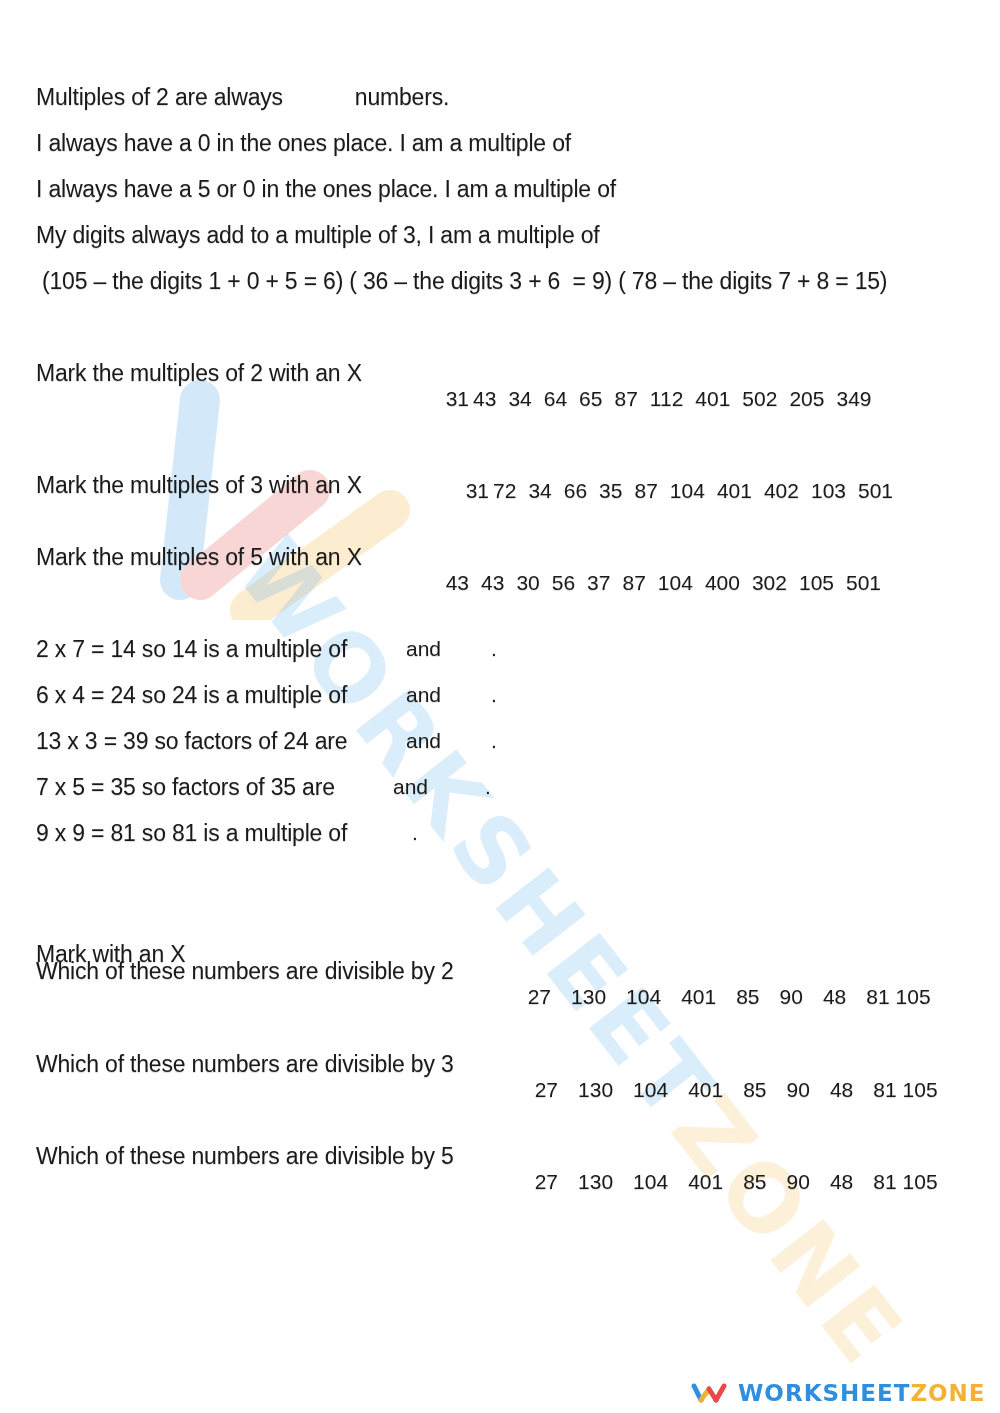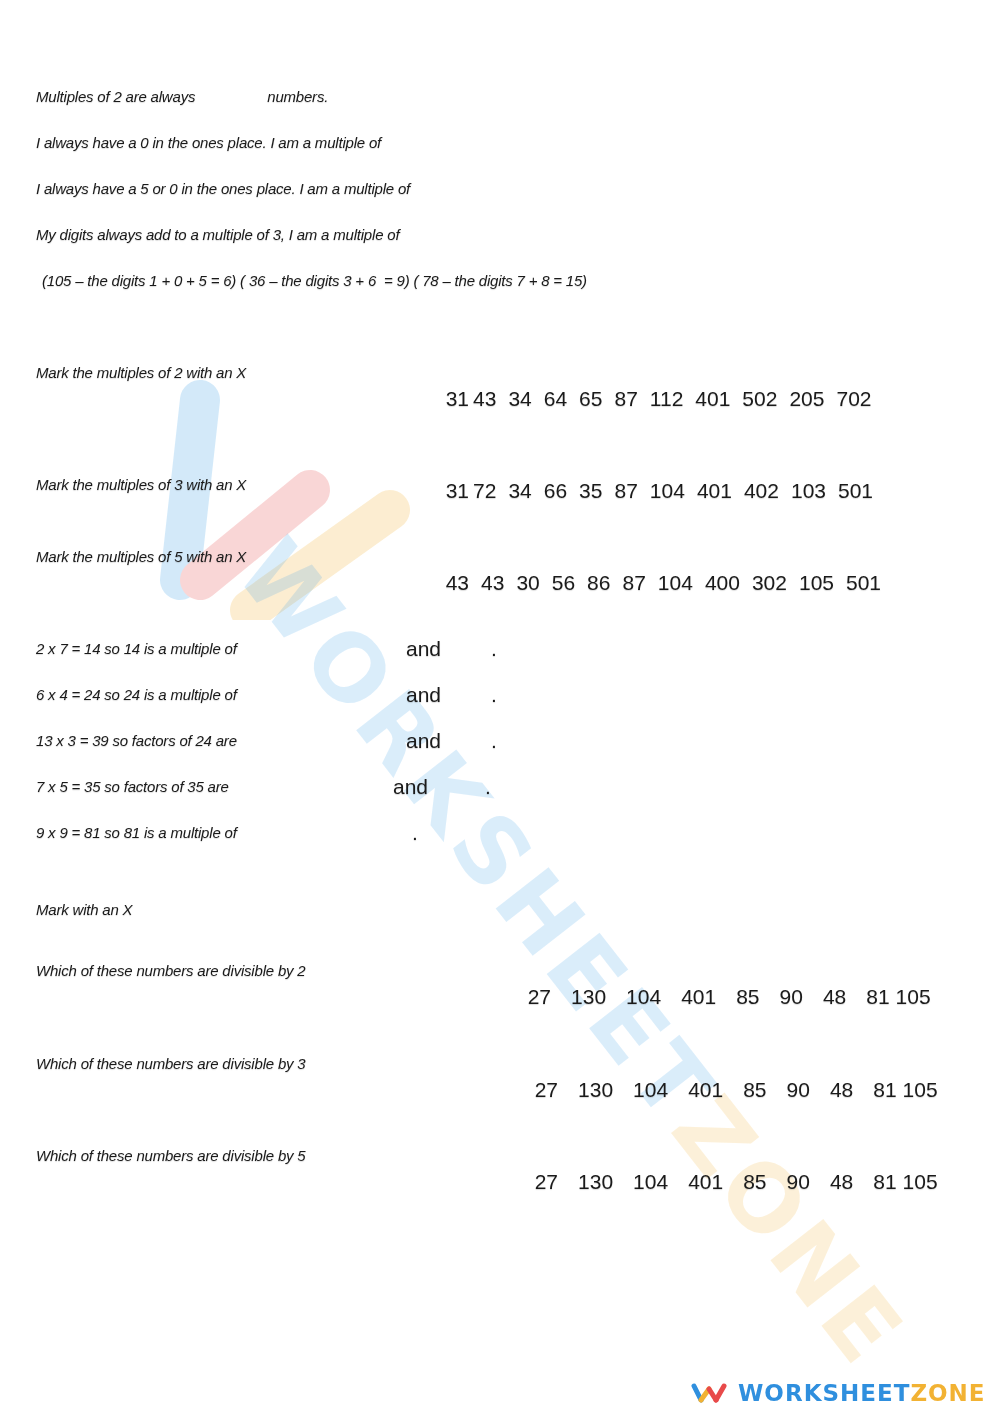--- a/index.html
+++ b/index.html
@@ -3,24 +3,23 @@
   <meta charset="utf-8">
   <style>
     html, body { margin:0; padding:0; }
     body {
       width:1000px; height:1413px; position:relative; overflow:hidden;
       background:#ffffff;
       font-family:"Liberation Sans", sans-serif;
       color:#1a1a1a;
     }
     .line {
-      position:absolute; left:36px; font-size:15px; line-height:26px;
+      position:absolute; left:36px; font-size:23px; line-height:26px;
       white-space:pre; letter-spacing:-0.2px;
       text-shadow:0 1px 1px rgba(0,0,0,0.15);
-      font-style:italic;
     }
     .nums { position:absolute; font-size:21px; line-height:26px; white-space:pre; text-shadow:0 1px 1px rgba(0,0,0,0.15); }
     .nums span { display:inline-block; margin-right:12px; }
     .abs { position:absolute; font-size:21px; line-height:26px; white-space:pre; text-shadow:0 1px 1px rgba(0,0,0,0.15); }
 
     
     .wm-w { position:absolute; left:160px; top:380px; width:380px; height:240px; pointer-events:none; opacity:0.22; }
     .wm-text {
       position:absolute; left:300px; top:520px;
       font-size:92px; font-weight:bold; letter-spacing:6px;
@@ -51,31 +50,31 @@
 <div class="wm-text"><span class="b">WORKSHEET</span><span class="o">ZONE</span></div>
 
 <div class="line" style="top:84px;"><span>Multiples of 2 are always</span><span style="display:inline-block;width:72px;"></span><span>numbers.</span></div>
 <div class="line" style="top:130px;">I always have a 0 in the ones place. I am a multiple of</div>
 <div class="line" style="top:176px;">I always have a 5 or 0 in the ones place. I am a multiple of</div>
 <div class="line" style="top:222px;">My digits always add to a multiple of 3, I am a multiple of</div>
 <div class="line" style="top:268px; left:42px;">(105 – the digits 1 + 0 + 5 = 6) ( 36 – the digits 3 + 6  = 9) ( 78 – the digits 7 + 8 = 15)</div>
 
 <div class="line" style="top:360px;">Mark the multiples of 2 with an X</div>
 <div class="nums" style="left:434px; top:360px;">
-  <span style="margin-right:4px">31</span><span>43</span><span>34</span><span>64</span><span>65</span><span>87</span><span>112</span><span>401</span><span>502</span><span>205</span><span>702</span>
+  <span style="margin-right:4px">31</span><span>43</span><span>34</span><span>64</span><span>65</span><span>87</span><span>112</span><span>401</span><span>502</span><span>205</span><span>349</span>
 </div>
 
 <div class="line" style="top:472px;">Mark the multiples of 3 with an X</div>
-<div class="nums" style="left:434px; top:452px;">
+<div class="nums" style="left:454px; top:452px;">
   <span style="margin-right:4px">31</span><span>72</span><span>34</span><span>66</span><span>35</span><span>87</span><span>104</span><span>401</span><span>402</span><span>103</span><span>501</span>
 </div>
 
 <div class="line" style="top:544px;">Mark the multiples of 5 with an X</div>
 <div class="nums" style="left:434px; top:544px;">
-  <span>43</span><span>43</span><span>30</span><span>56</span><span>86</span><span>87</span><span>104</span><span>400</span><span>302</span><span>105</span><span>501</span>
+  <span>43</span><span>43</span><span>30</span><span>56</span><span>37</span><span>87</span><span>104</span><span>400</span><span>302</span><span>105</span><span>501</span>
 </div>
 
 <div class="line" style="top:636px;">2 x 7 = 14 so 14 is a multiple of</div>
 <div class="abs" style="left:406px; top:636px;">and</div>
 <div class="abs" style="left:491px; top:636px;">.</div>
 
 <div class="line" style="top:682px;">6 x 4 = 24 so 24 is a multiple of</div>
 <div class="abs" style="left:406px; top:682px;">and</div>
 <div class="abs" style="left:491px; top:682px;">.</div>
 
@@ -83,21 +82,21 @@
 <div class="abs" style="left:406px; top:728px;">and</div>
 <div class="abs" style="left:491px; top:728px;">.</div>
 
 <div class="line" style="top:774px;">7 x 5 = 35 so factors of 35 are</div>
 <div class="abs" style="left:393px; top:774px;">and</div>
 <div class="abs" style="left:485px; top:774px;">.</div>
 
 <div class="line" style="top:820px;">9 x 9 = 81 so 81 is a multiple of</div>
 <div class="abs" style="left:412px; top:820px;">.</div>
 
-<div class="line" style="top:897px;">Mark with an X</div>
+<div class="line" style="top:941px;">Mark with an X</div>
 
 <div class="line" style="top:958px;">Which of these numbers are divisible by 2</div>
 <div class="nums" style="left:516px; top:958px;">
   <span style="margin-right:20px">27</span><span style="margin-right:20px">130</span><span style="margin-right:20px">104</span><span style="margin-right:20px">401</span><span style="margin-right:20px">85</span><span style="margin-right:20px">90</span><span style="margin-right:20px">48</span><span style="margin-right:6px">81</span><span>105</span>
 </div>
 
 <div class="line" style="top:1051px;">Which of these numbers are divisible by 3</div>
 <div class="nums" style="left:523px; top:1051px;">
   <span style="margin-right:20px">27</span><span style="margin-right:20px">130</span><span style="margin-right:20px">104</span><span style="margin-right:20px">401</span><span style="margin-right:20px">85</span><span style="margin-right:20px">90</span><span style="margin-right:20px">48</span><span style="margin-right:6px">81</span><span>105</span>
 </div>

